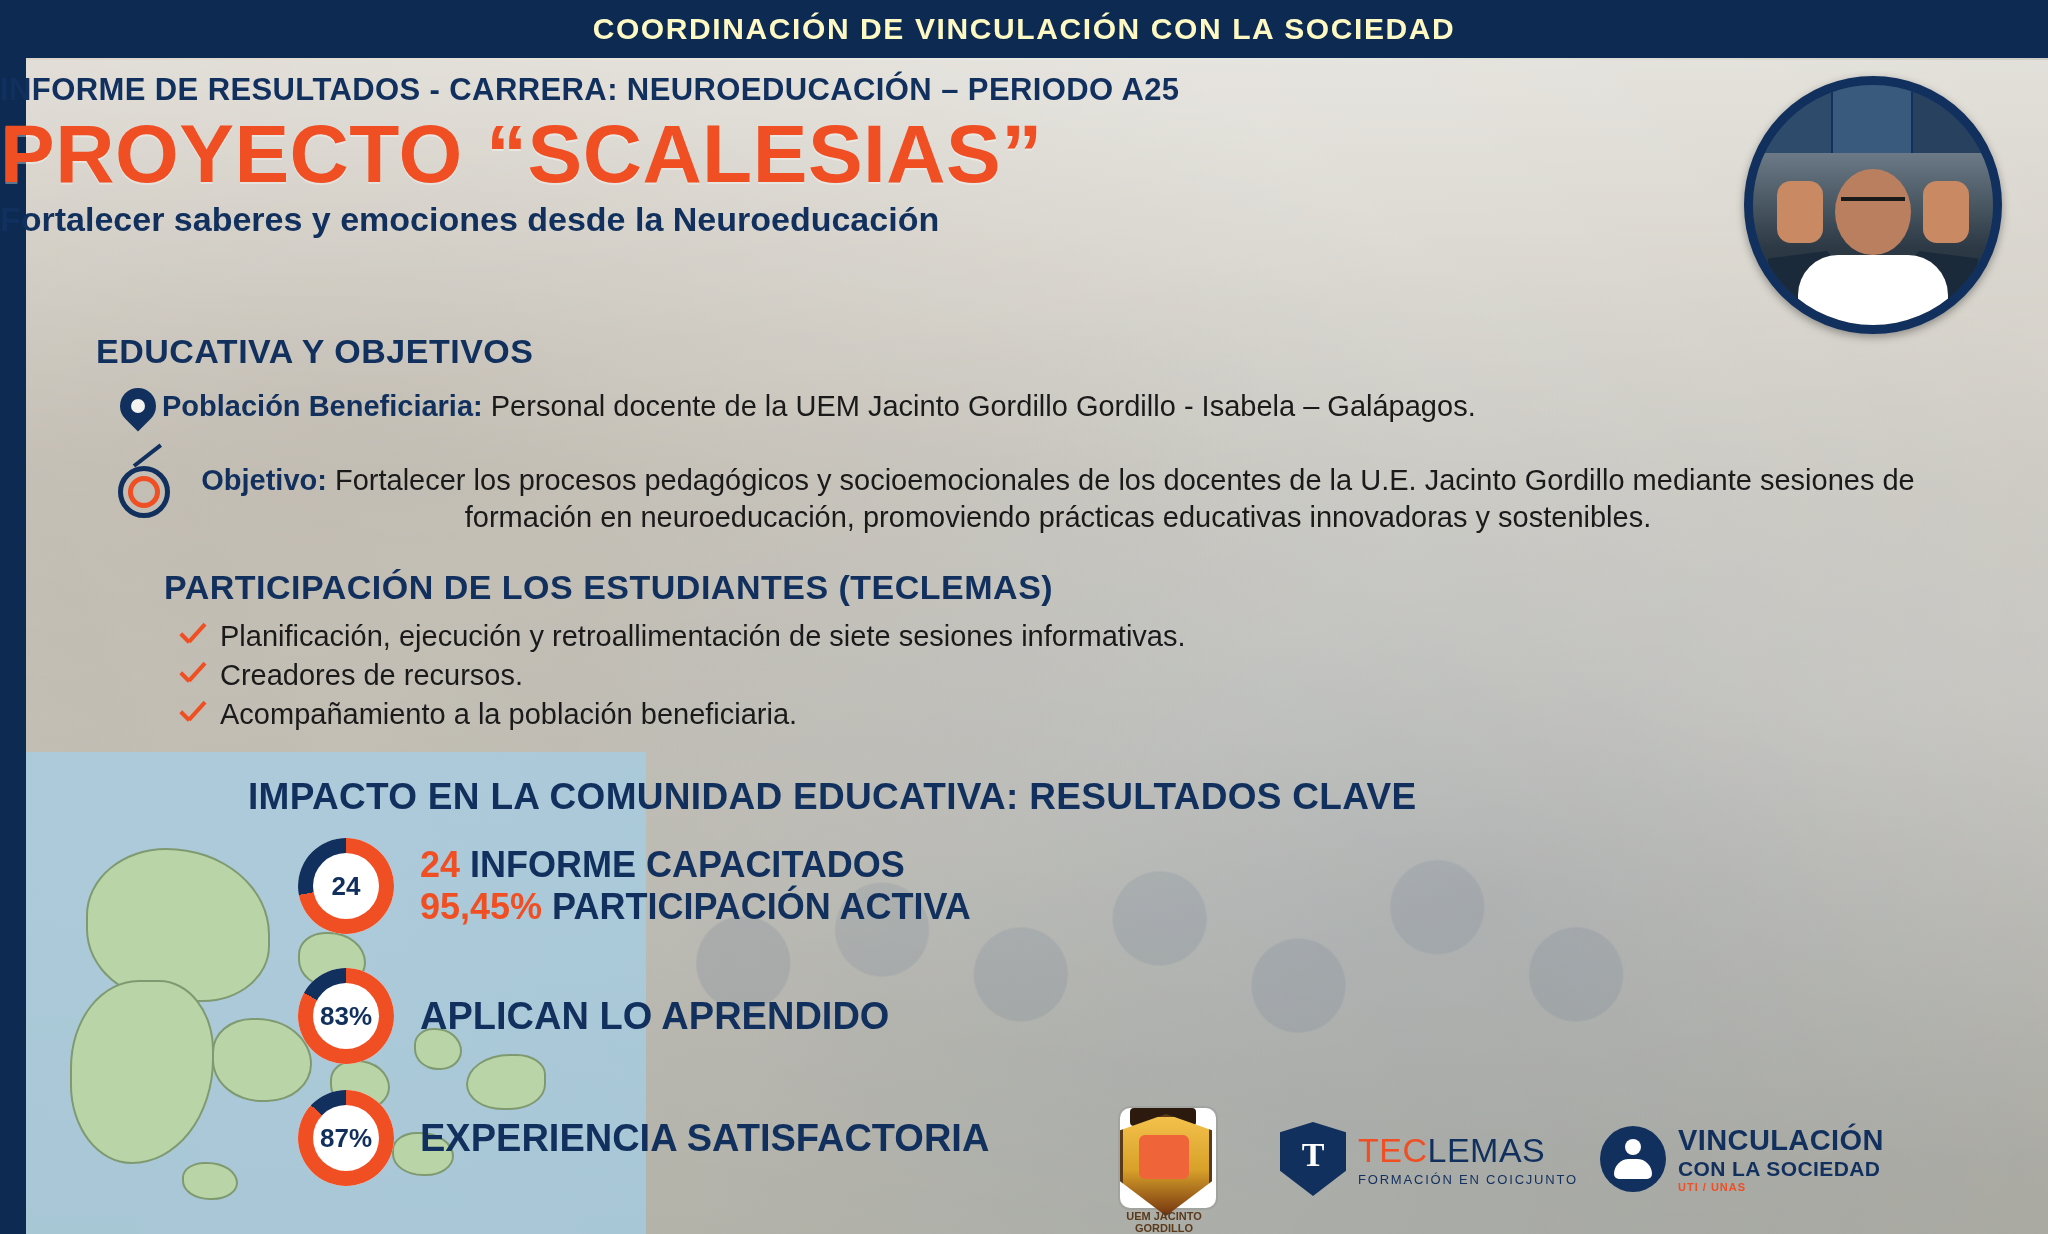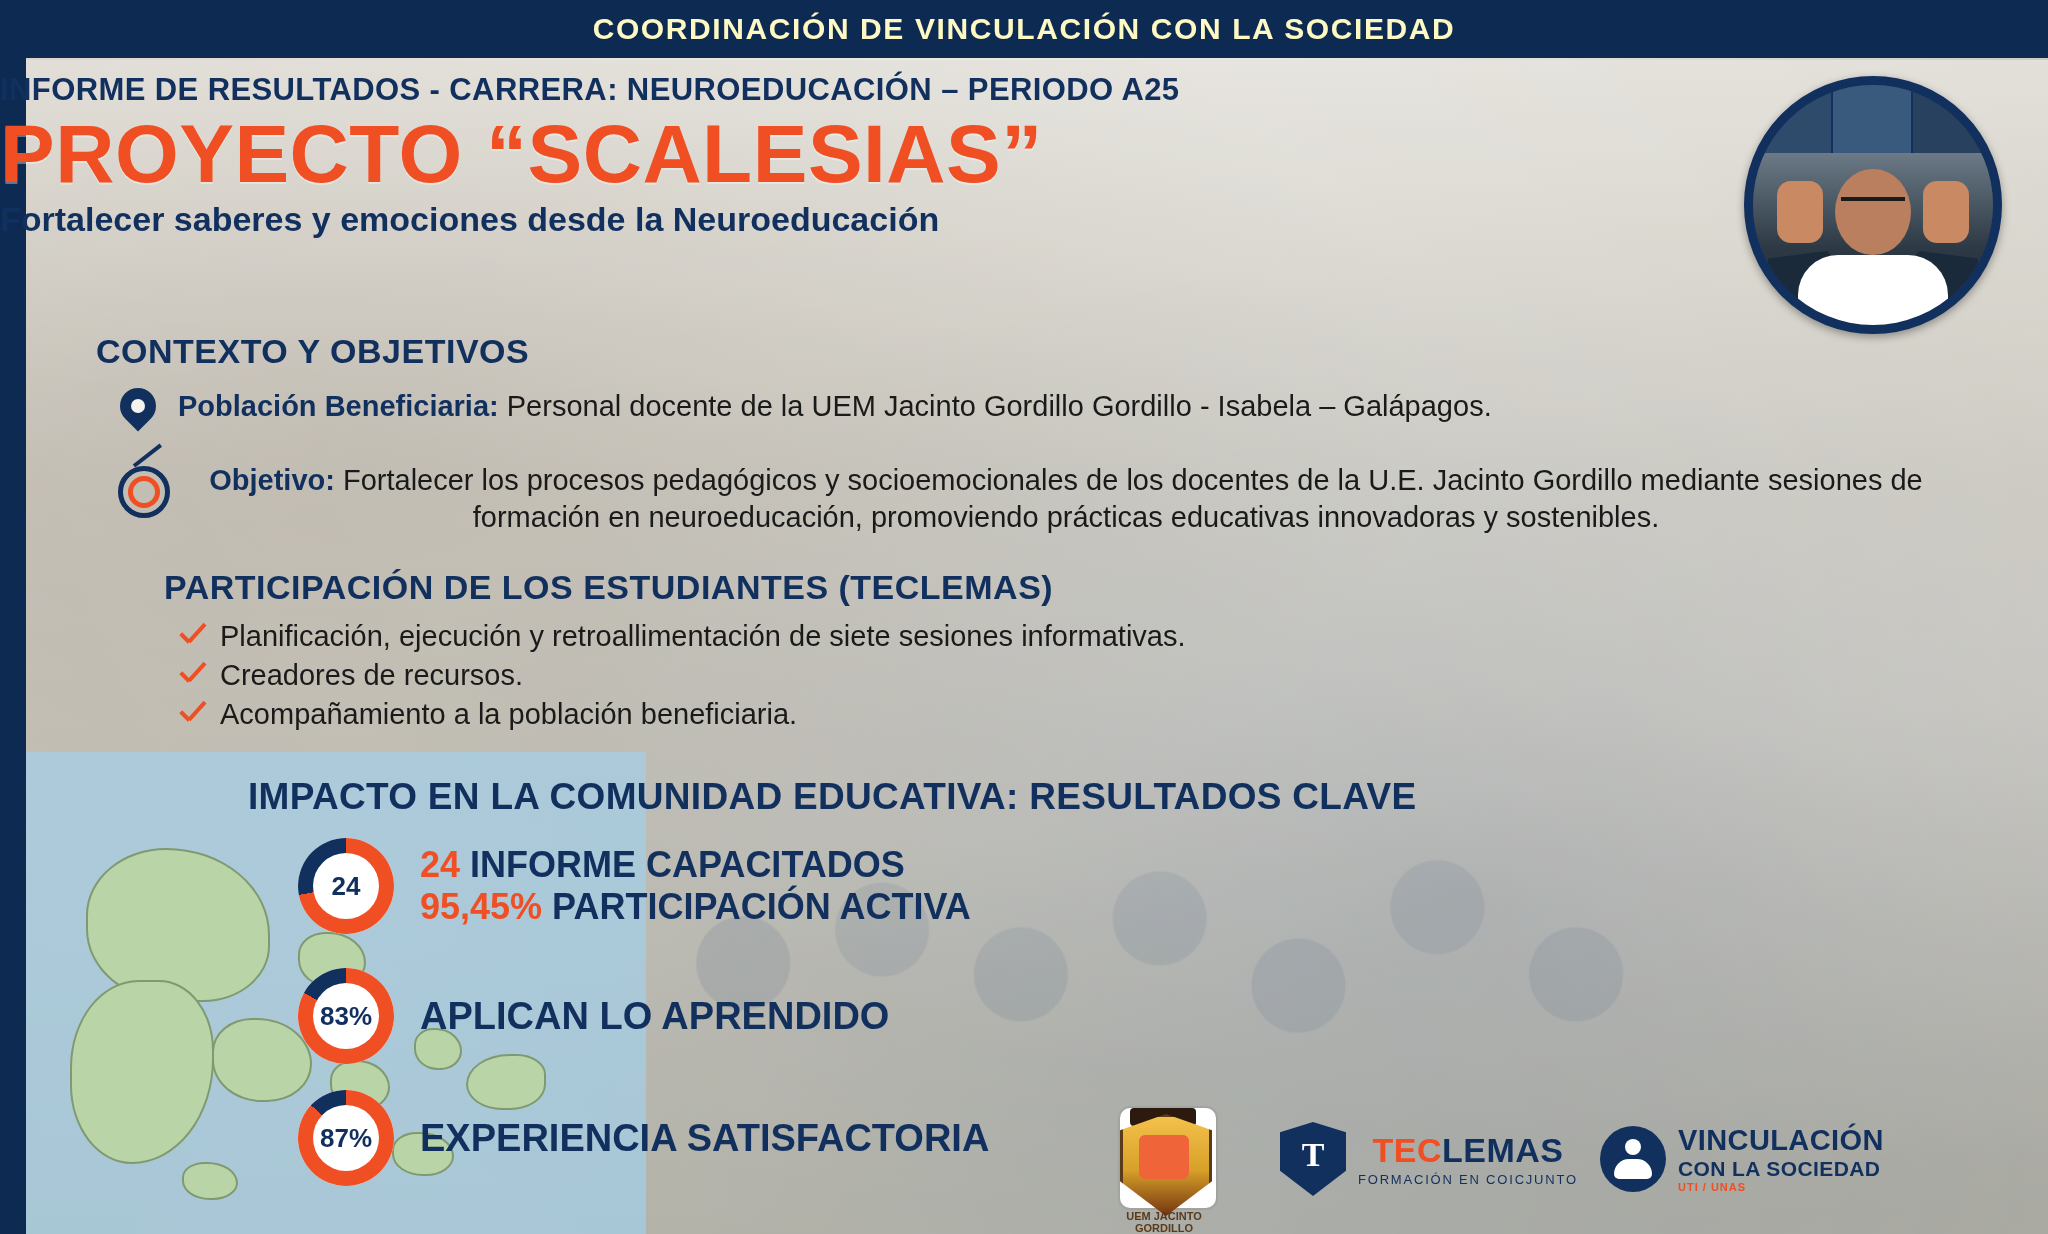--- a/index.html
+++ b/index.html
@@ -105,21 +105,21 @@
   .avatar .jacket{
     position:absolute;left:50%;bottom:0;transform:translateX(-50%);
     width:210px;height:74px;background:#1b2a3a;
     clip-path:polygon(0 100%,0 10%,28% 0,38% 30%,50% 46%,62% 30%,72% 0,100% 10%,100% 100%);
   }
 
   h2.section{
     position:absolute;color:#11305e;font-weight:bold;font-size:34px;letter-spacing:.5px;margin:0;
   }
   .ctx-title{left:96px;top:332px;}
-  .bullet-row{position:absolute;display:flex;align-items:flex-start;gap:18px;}
+  .bullet-row{position:absolute;display:flex;align-items:flex-start;gap:2px;}
   .bullet-row .txt{font-size:29px;color:#1a1a1a;line-height:1.28;}
   .bullet-row .txt b{color:#11305e;}
   .row-pob{left:116px;top:388px;width:1830px;}
   .row-obj{left:116px;top:462px;width:1830px;text-align:center;}
 
   .icon-pin{width:44px;height:48px;flex:0 0 44px;position:relative;}
   .icon-pin:before{
     content:"";position:absolute;left:4px;top:0;width:36px;height:36px;border-radius:50% 50% 50% 0;
     transform:rotate(-45deg);background:#11305e;
   }
@@ -217,21 +217,21 @@
   .logo-teclemas{left:160px;top:14px;gap:12px;}
   .tec-badge{
     width:66px;height:74px;background:#11305e;
     clip-path:polygon(50% 0,100% 14%,100% 66%,50% 100%,0 66%,0 14%);
     position:relative;
   }
   .tec-badge:after{
     content:"T";position:absolute;left:0;right:0;top:14px;text-align:center;
     color:#fff;font-size:34px;font-weight:bold;font-family:"Liberation Serif",serif;
   }
-  .tec-text .t1{font-size:34px;font-weight:bold;color:#11305e;letter-spacing:.5px;text-align:center;}
+  .tec-text .t1{font-size:34px;font-weight:normal;color:#11305e;letter-spacing:.5px;}
   .tec-text .t1 .o{color:#f04e23;}
   .tec-text .t2{font-size:13px;color:#11305e;letter-spacing:1.8px;margin-top:2px;}
   .logo-vinc{left:480px;top:16px;gap:12px;}
   .vinc-mark{
     width:66px;height:66px;border-radius:50%;background:#11305e;position:relative;
   }
   .vinc-mark:before{
     content:"";position:absolute;left:25px;top:13px;width:16px;height:16px;border-radius:50%;background:#fff;
   }
   .vinc-mark:after{
@@ -278,21 +278,21 @@
       </div>
     <div class="person"></div>
     <div class="jacket"></div>
     <div class="shirt"></div>
     <div class="face"></div>
     <div class="glasses"></div>
     <div class="hand l"></div>
     <div class="hand r"></div>
   </div>
 
-  <h2 class="section ctx-title">CONTEXTO Y OBJETIVOS</h2>
+  <h2 class="section ctx-title">EDUCATIVA Y OBJETIVOS</h2>
 
   <div class="bullet-row row-pob">
     <div class="icon-pin"></div>
     <div class="txt">
       <b>Población Beneficiaria:</b><span> Personal docente de la UEM Jacinto Gordillo Gordillo - Isabela – Galápagos.</span>
     </div>
   </div>
 
   <div class="bullet-row row-obj">
     <div class="icon-target">

